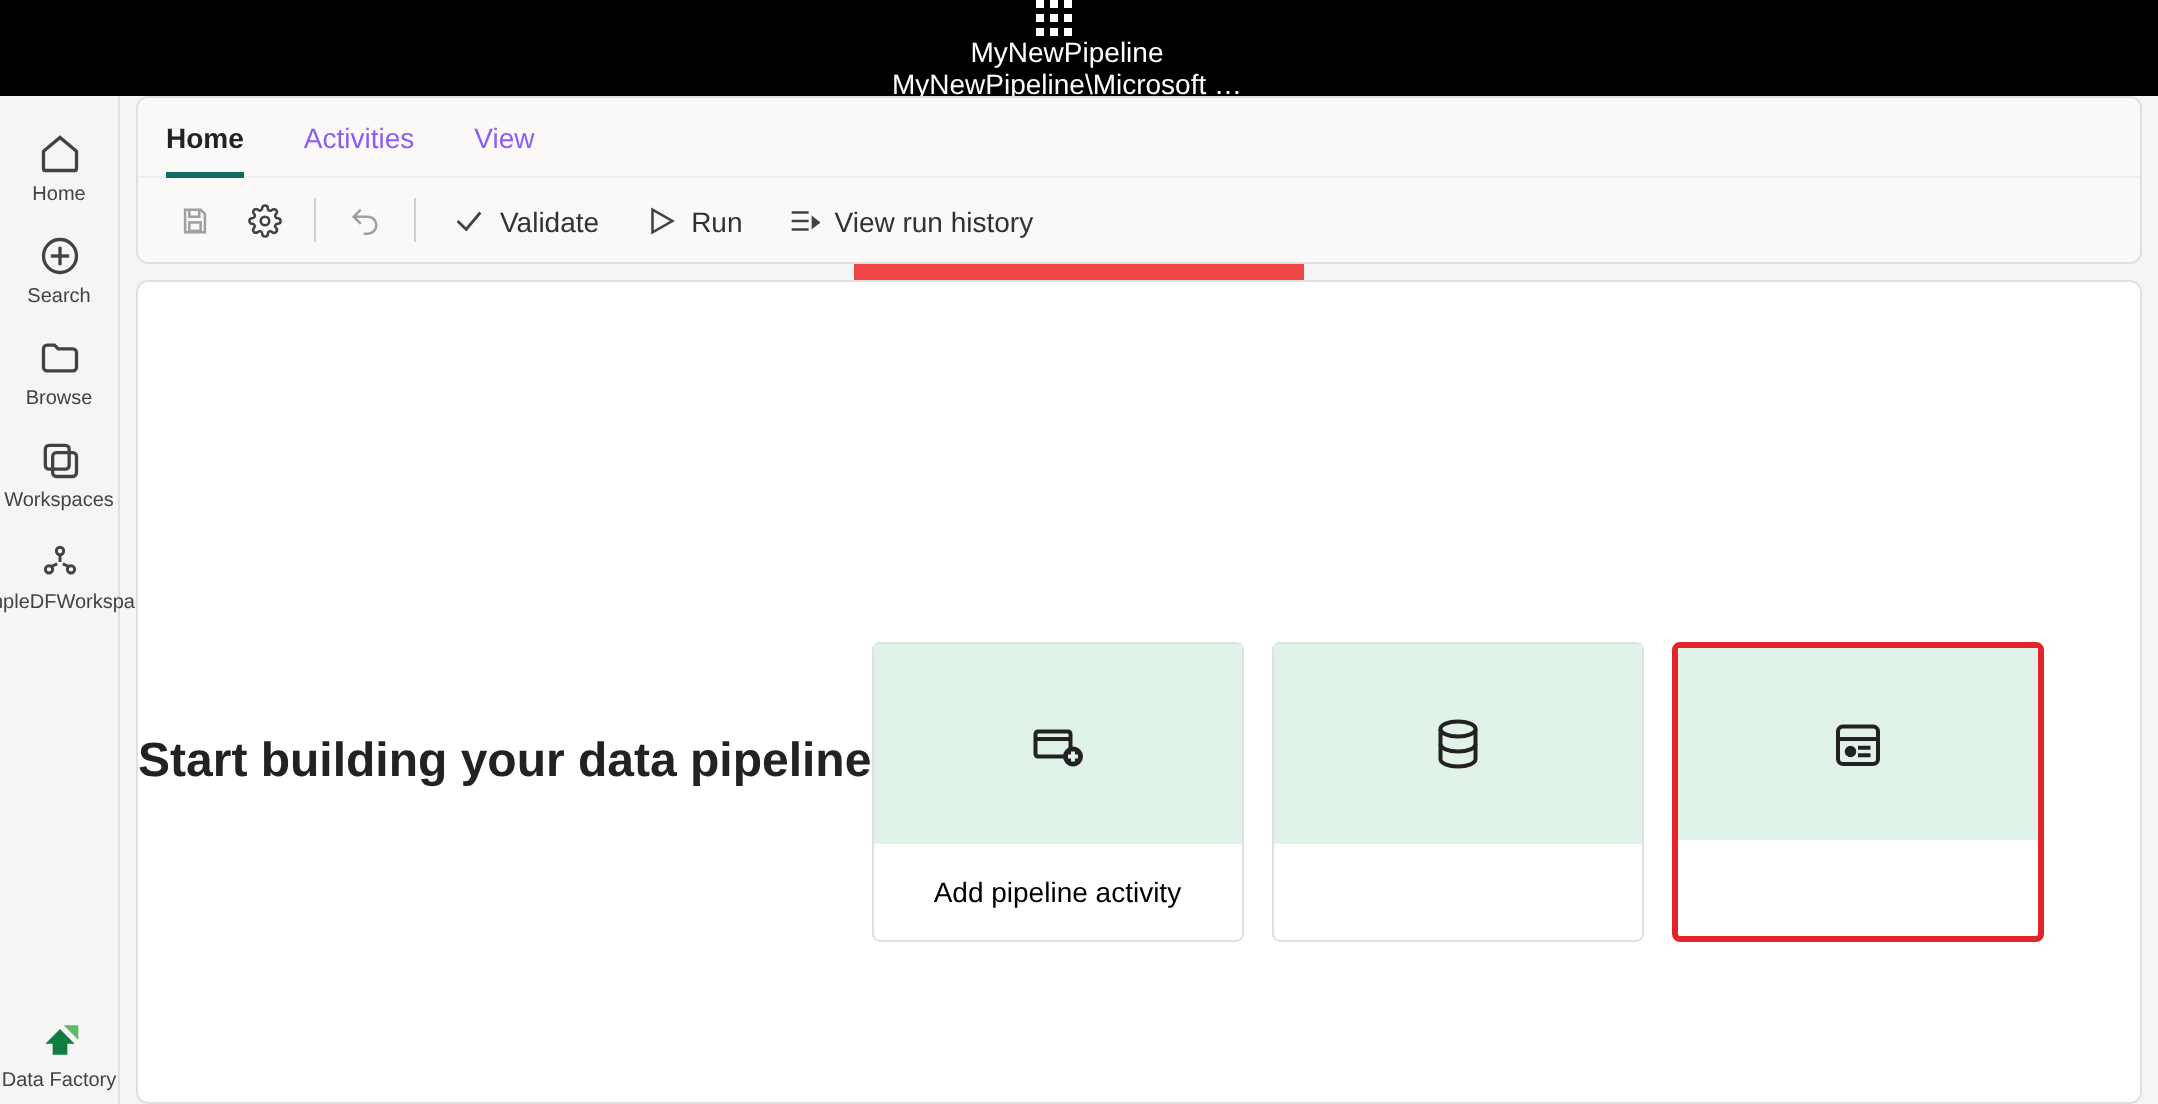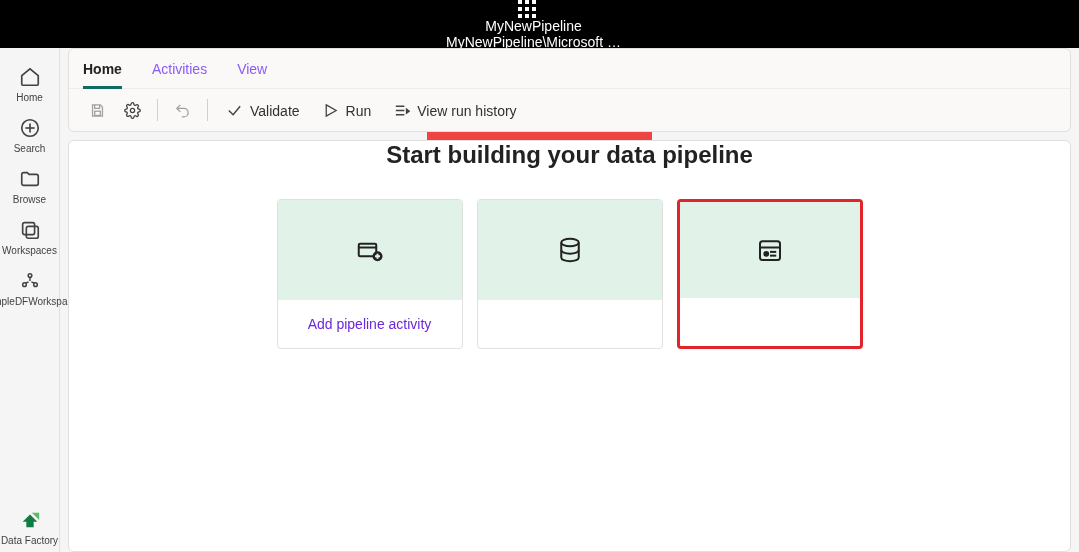--- a/index.html
+++ b/index.html
@@ -196,22 +196,22 @@
       margin: 0 4px;
     }
 
     .canvas {
       flex: 1;
       background: #fff;
       border: 1px solid #e0e0e0;
       border-radius: 6px;
       margin-top: 8px;
       display: flex;
-      flex-direction: column;
-      align-items: center;
+      align-items: center;
+      padding-top: 100px;
     }
     .canvas-title {
       font-size: 24px;
       font-weight: 600;
       color: #222;
       margin-bottom: 30px;
     }
     .cards {
       display: flex;
       gap: 14px;
@@ -238,21 +238,21 @@
       width: 30px;
       height: 30px;
       color: #222;
     }
     .card-bottom {
       height: 48px;
       display: flex;
       align-items: center;
       justify-content: center;
       font-size: 14px;
-      color: #6d28d9;
+      color: #000000;
     }
     .card.highlighted .card-bottom { height: 46px; }
   </style>
 </head>
 <body>
 
 <div class="top-bar">
   <div class="waffle-icon">
     <div class="waffle-dot"></div>
       <div class="waffle-dot"></div>

